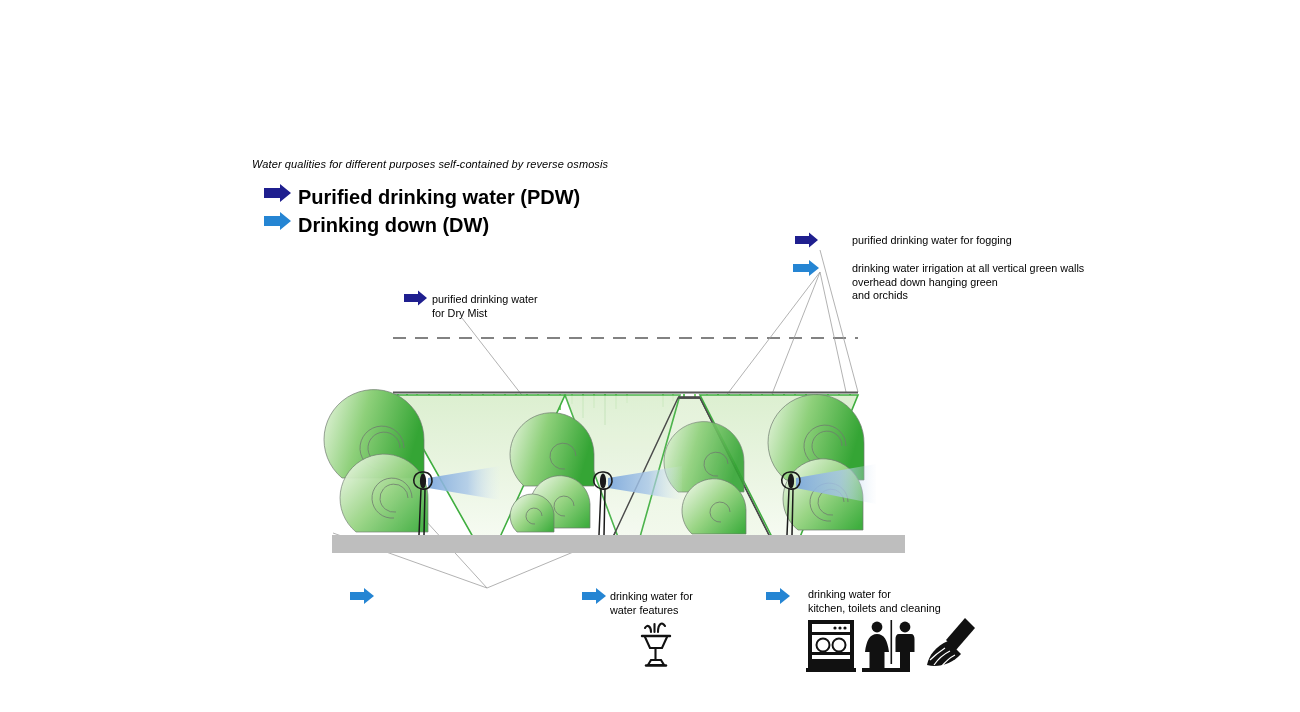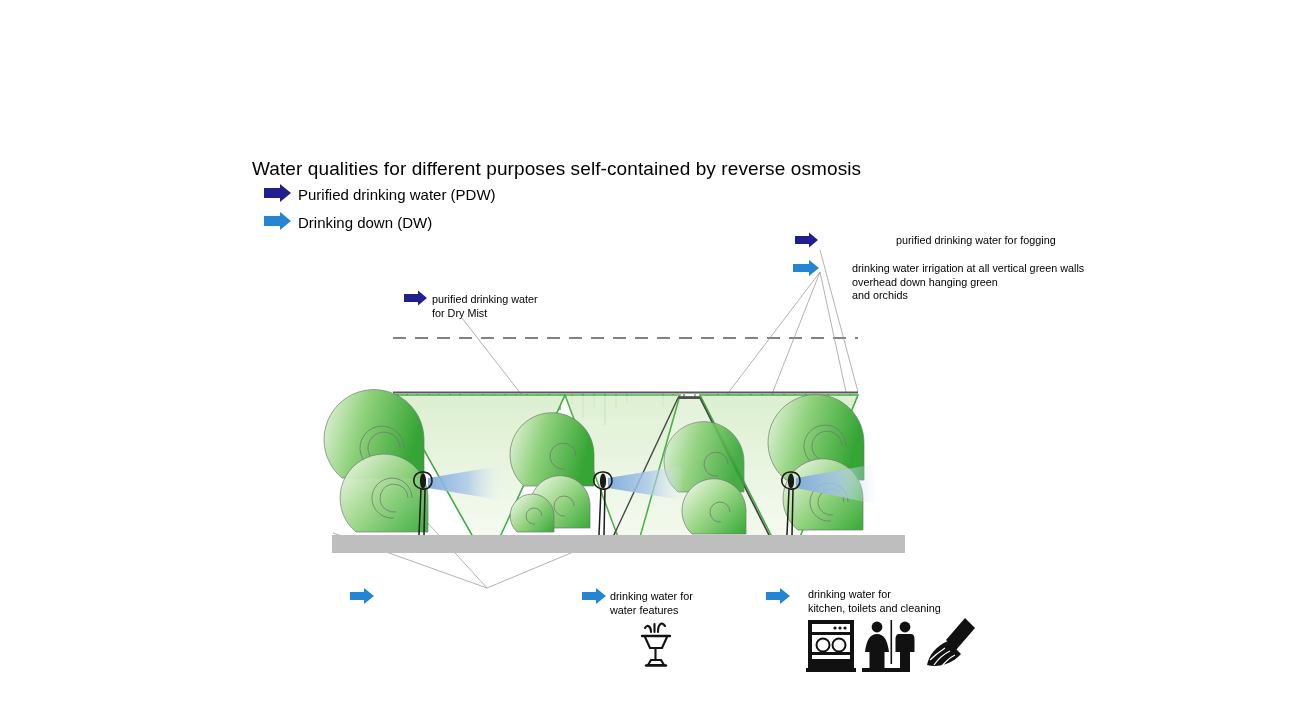--- a/index.html
+++ b/index.html
@@ -7,27 +7,27 @@
   body{
     width:1300px;height:712px;position:relative;overflow:hidden;
     font-family:"Liberation Sans","DejaVu Sans",sans-serif;
     color:#000000;
   }
   #stage{position:absolute;left:0;top:0;width:1300px;height:712px;}
   svg#art{position:absolute;left:0;top:0;width:1300px;height:712px;}
 
   
   .txt{position:absolute;white-space:pre;}
-  #title{left:252px;top:158px;font-size:19px;letter-spacing:.1px;}
-  .legend-label{font-size:15px;}
+  #title{left:252px;top:158px;font-size:11px;letter-spacing:.1px;font-style:italic;}
+  .legend-label{font-size:20px;font-weight:bold;}
   #leg0-label{left:298px;top:186px;}
   #leg1-label{left:298px;top:214px;}
 
   .ann{position:absolute;font-size:10.8px;line-height:13.5px;white-space:pre-line;}
-  #ann-fog{left:868px;top:234px;padding-left:28px;}
+  #ann-fog{left:824px;top:234px;padding-left:28px;}
   #ann-irrig{left:852px;top:262px;}
   #ann-drymist{left:432px;top:293px;}
   #ann-drip{left:378px;top:590px;}
   #ann-feature{left:610px;top:590px;}
   #ann-kitchen{left:808px;top:588px;}
 </style>
 </head>
 <body>
 
 <div id="stage">

